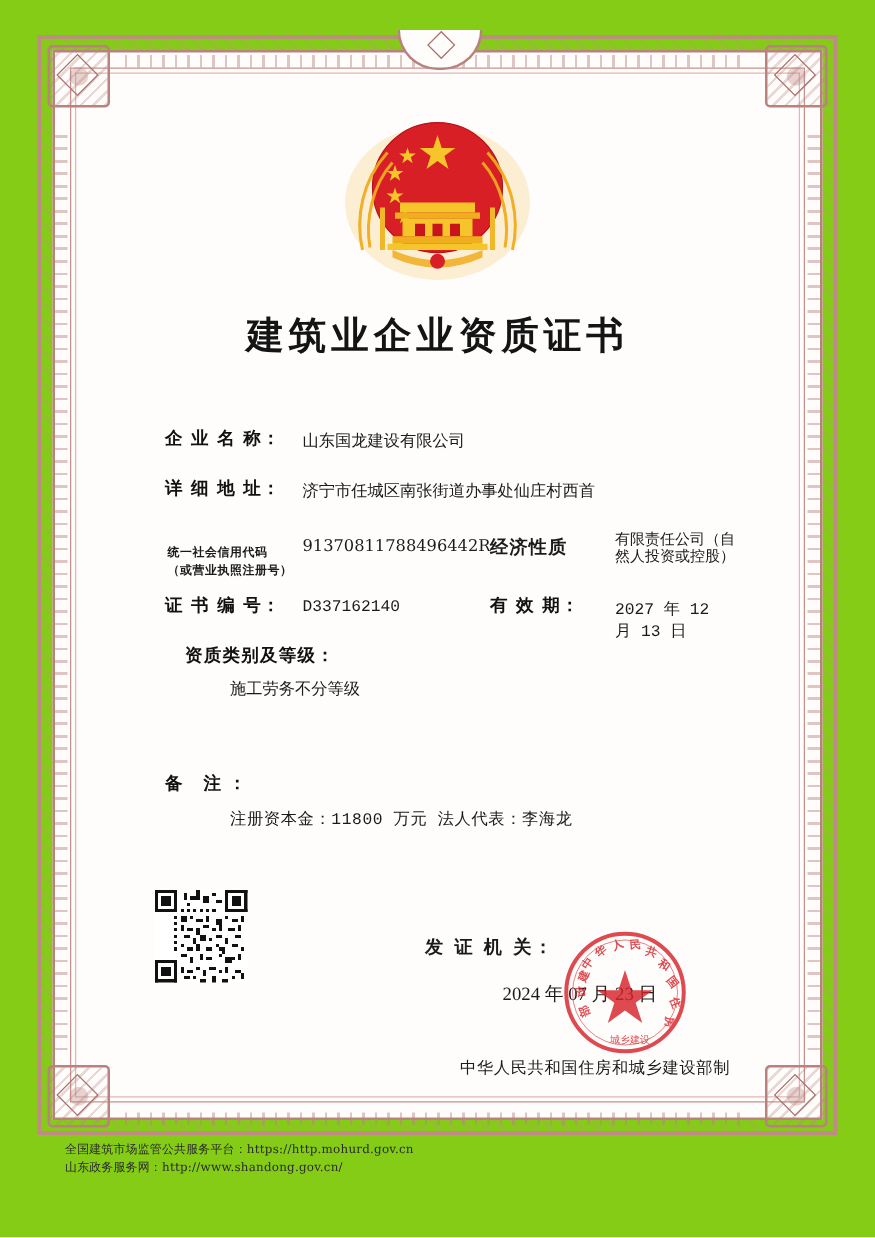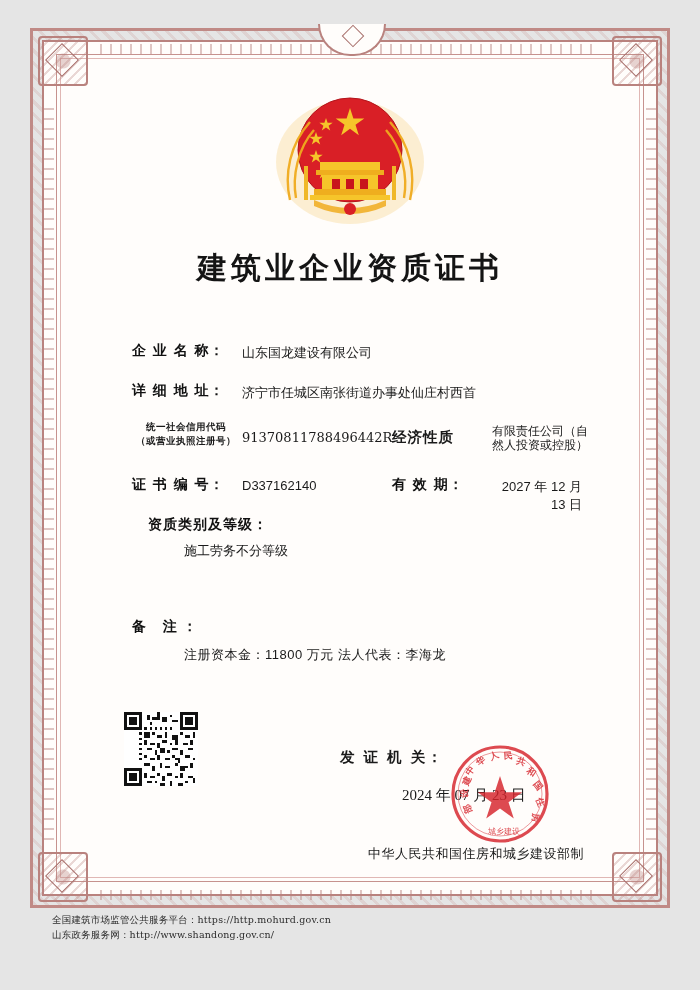--- a/index.html
+++ b/index.html
@@ -14,21 +14,21 @@
     color: #1a1a1a;
     position: relative;
     overflow: hidden;
   }
 
   .certificate {
     position: absolute;
     left: 0; top: 0;
     width: 700px;
     height: 990px;
-    background: #e5e5e5;
+    background: #84cc16;
   }
 
   
   .border-outer {
     position: absolute;
     left: 30px; top: 28px;
     width: 640px; height: 880px;
     box-sizing: border-box;
     border: 3px solid #c08a86;
     background:
@@ -168,37 +168,35 @@
     margin-bottom: 10px;
   }
   .lbl {
     font-family: "DejaVu Sans", sans-serif;
     font-size: 14px;
     font-weight: bold;
     color: #111;
     letter-spacing: 1px;
   }
   .val {
-    font-family: Liberation Sans, sans-serif;
+    font-family: Liberation Mono, monospace;
     font-size: 13px;
     color: #1a1a1a;
-    text-align: right;
   }
 
   .row-name .lbl { position: absolute; left: 0; top: 2px; }
   .row-name .val { position: absolute; left: 110px; top: 4px; }
 
   .row-addr .lbl { position: absolute; left: 0; top: 2px; }
   .row-addr .val { position: absolute; left: 110px; top: 4px; }
 
   .row-code { height: 44px; }
   .row-code .lbl-two {
-    position: absolute; left: 2px; top: 0;
+    position: absolute; left: 2px; top: 16px;
     width: 104px;
-    text-align: center;
     font-family: "DejaVu Sans", sans-serif;
     font-size: 9.5px;
     font-weight: bold;
     line-height: 14px;
     letter-spacing: 0.5px;
   }
   .row-code .val-code {
     position: absolute; left: 110px; top: 10px;
     font-family: "DejaVu Serif", serif;
     font-size: 13px;

